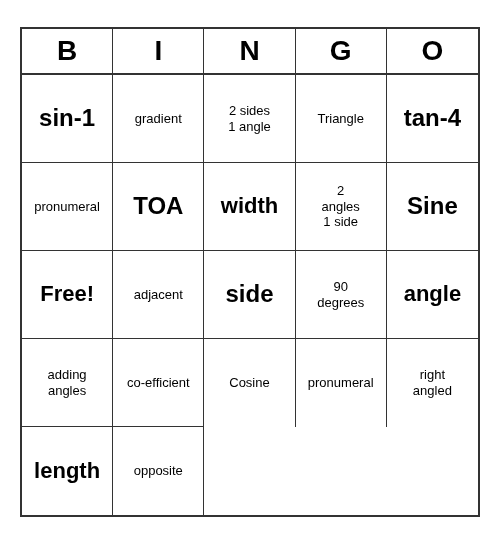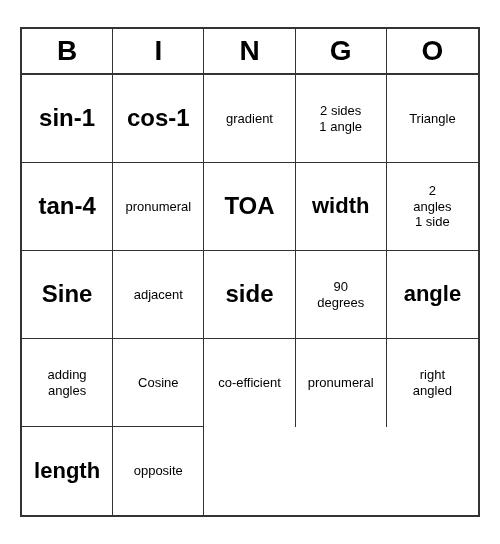--- a/index.html
+++ b/index.html
@@ -94,23 +94,20 @@
       <div class="bingo-header-cell">I</div>
       <div class="bingo-header-cell">N</div>
       <div class="bingo-header-cell">G</div>
       <div class="bingo-header-cell">O</div>
     </div>
   <div class="bingo-grid">
   <div class="bingo-cell">
         <span class="cell-text large">sin-1</span>
       </div>
       <div class="bingo-cell">
-        <span class="cell-text large">cos-1</span>
-      </div>
-      <div class="bingo-cell">
         <span class="cell-text small">gradient</span>
       </div>
       <div class="bingo-cell">
         <span class="cell-text small">2 sides<br>1 angle</span>
       </div>
       <div class="bingo-cell">
         <span class="cell-text small">Triangle</span>
       </div>
       <div class="bingo-cell">
         <span class="cell-text large">tan-4</span>
@@ -124,39 +121,42 @@
       <div class="bingo-cell">
         <span class="cell-text medium">width</span>
       </div>
       <div class="bingo-cell">
         <span class="cell-text small">2<br>angles<br>1 side</span>
       </div>
       <div class="bingo-cell">
         <span class="cell-text large">Sine</span>
       </div>
       <div class="bingo-cell">
+        <span class="cell-text medium">Free!</span>
+      </div>
+      <div class="bingo-cell">
         <span class="cell-text small">adjacent</span>
       </div>
       <div class="bingo-cell">
         <span class="cell-text large">side</span>
       </div>
       <div class="bingo-cell">
         <span class="cell-text small">90<br>degrees</span>
       </div>
       <div class="bingo-cell">
         <span class="cell-text medium">angle</span>
       </div>
       <div class="bingo-cell">
         <span class="cell-text small">adding<br>angles</span>
       </div>
       <div class="bingo-cell">
-        <span class="cell-text small">Cosine</span>
+        <span class="cell-text small">co-efficient</span>
       </div>
       <div class="bingo-cell">
-        <span class="cell-text small">co-efficient</span>
+        <span class="cell-text small">Cosine</span>
       </div>
       <div class="bingo-cell">
         <span class="cell-text small">pronumeral</span>
       </div>
       <div class="bingo-cell">
         <span class="cell-text small">right<br>angled</span>
       </div>
       <div class="bingo-cell">
         <span class="cell-text medium">length</span>
       </div>

